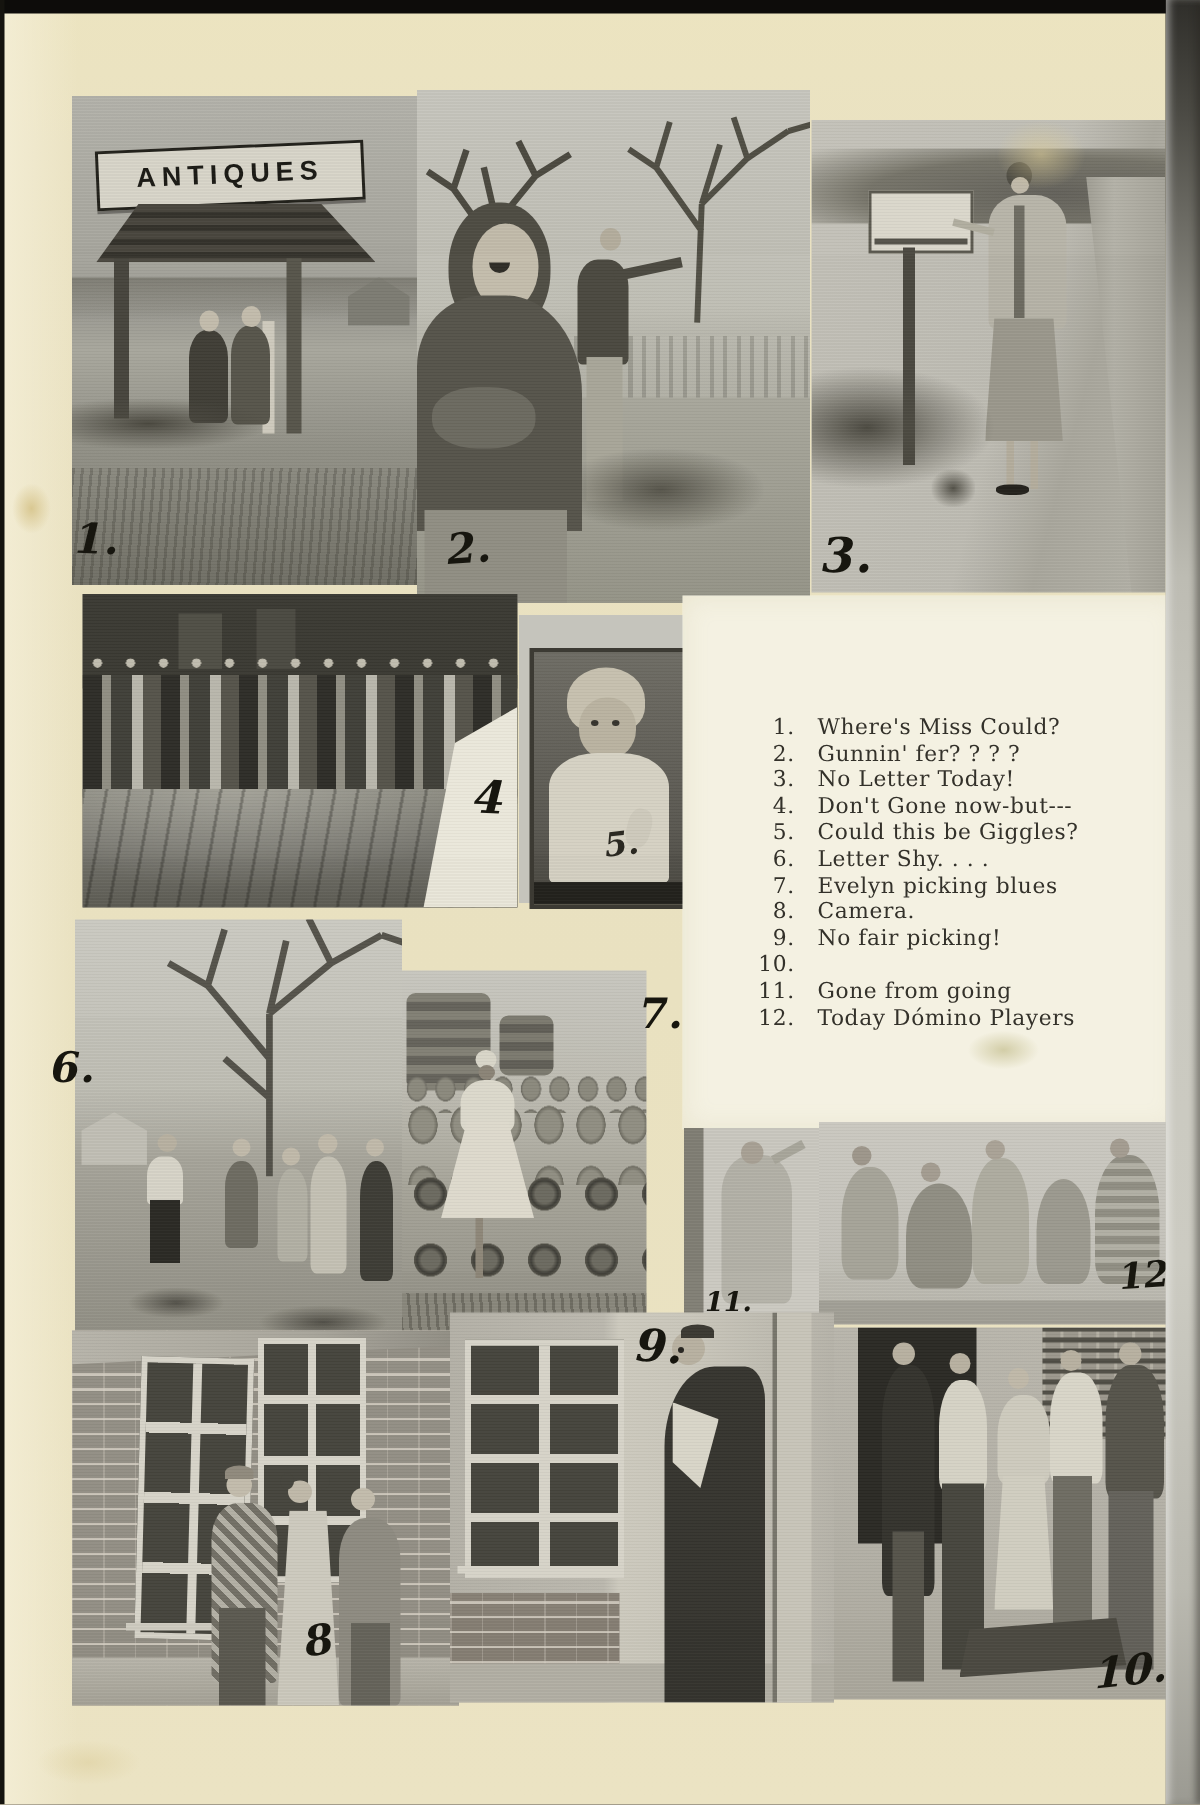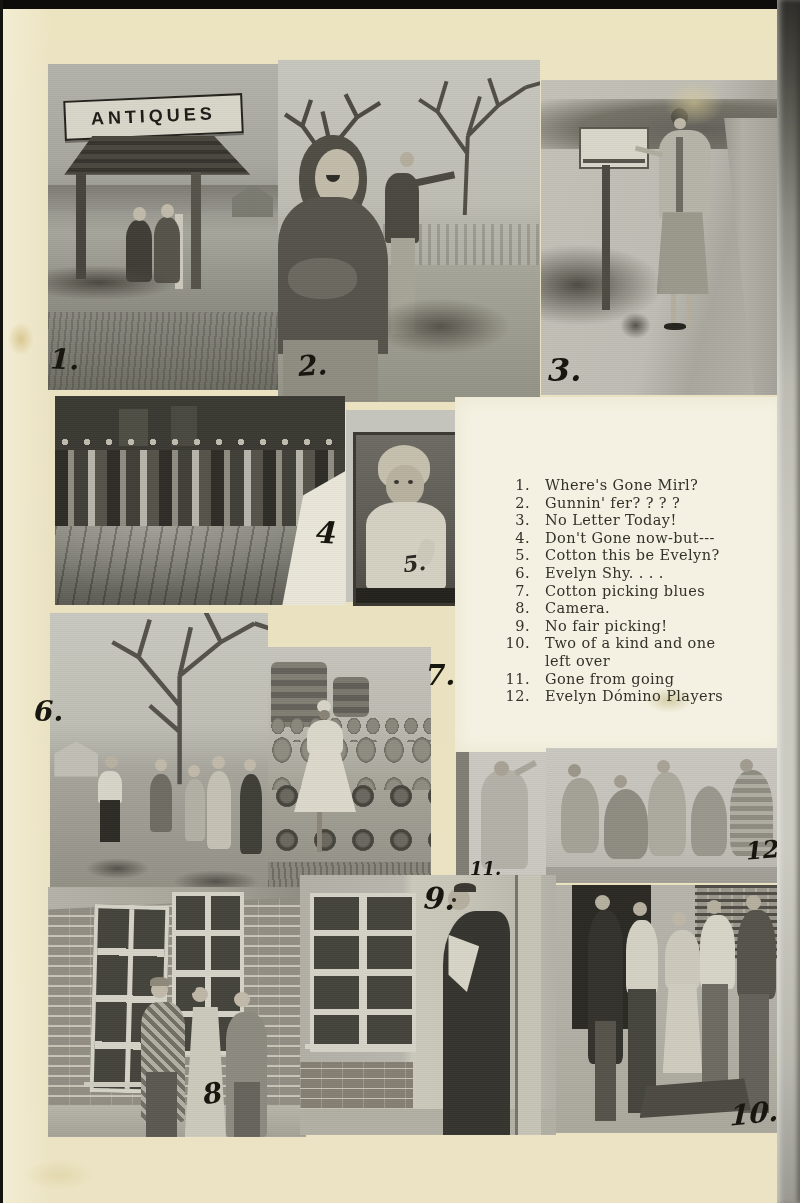--- a/index.html
+++ b/index.html
@@ -142,66 +142,64 @@
       <div class="abs" style="left:62%;top:62%;width:16px;height:26px;background:#cdc9bb;border-radius:40%;transform:rotate(14deg);"></div>
       <div class="abs" style="left:0;bottom:0;width:100%;height:9%;background:#23221d;"></div>
     </div>
   </div>
 
   <div class="panel">
     <div class="pstain"></div>
     <div class="cap-list">
       <div class="cap-row">
           <span class="cap-num">1.</span>
-          <span class="cap-text">Where's Gone Mirl?</span>
+          <span class="cap-text">Where's Miss Could?</span>
         </div>
       <div class="cap-row">
           <span class="cap-num">2.</span>
           <span class="cap-text">Gunnin' fer? ? ? ?</span>
         </div>
       <div class="cap-row">
           <span class="cap-num">3.</span>
           <span class="cap-text">No Letter Today!</span>
         </div>
       <div class="cap-row">
           <span class="cap-num">4.</span>
           <span class="cap-text">Don't Gone now-but---</span>
         </div>
       <div class="cap-row">
           <span class="cap-num">5.</span>
-          <span class="cap-text">Cotton this be Evelyn?</span>
+          <span class="cap-text">Could this be Giggles?</span>
         </div>
       <div class="cap-row">
           <span class="cap-num">6.</span>
-          <span class="cap-text">Evelyn Shy. . . .</span>
+          <span class="cap-text">Letter Shy. . . .</span>
         </div>
       <div class="cap-row">
           <span class="cap-num">7.</span>
-          <span class="cap-text">Cotton picking blues</span>
+          <span class="cap-text">Evelyn picking blues</span>
         </div>
       <div class="cap-row">
           <span class="cap-num">8.</span>
           <span class="cap-text">Camera.</span>
         </div>
       <div class="cap-row">
           <span class="cap-num">9.</span>
           <span class="cap-text">No fair picking!</span>
         </div>
       <div class="cap-row">
           <span class="cap-num">10.</span>
-          <span class="cap-text">Two of a kind and one
-left over</span>
         </div>
       <div class="cap-row">
           <span class="cap-num">11.</span>
           <span class="cap-text">Gone from going</span>
         </div>
       <div class="cap-row">
           <span class="cap-num">12.</span>
-          <span class="cap-text">Evelyn Dómino Players</span>
+          <span class="cap-text">Today Dómino Players</span>
         </div>
     </div>
   </div>
 
   <div class="ph" style="left:50px;top:613px;width:218px;height:292px;
        background:linear-gradient(180deg,#cac9c1 0%,#c0bfb5 38%,#a7a59b 55%,#908e83 100%);">
     <svg class="abs" style="left:18%;top:-4%;width:90%;height:64%;" viewBox="0 0 100 100">
       <path d="M46 98 L46 40 M46 56 L24 30 M24 30 L10 22 M24 30 L30 10 M46 40 L68 22 M68 22 L60 6 M68 22 L86 12 M86 12 L98 16 M46 40 L52 14 M46 70 L30 56" stroke="#54524a" stroke-width="2.4" fill="none"></path>
     </svg>
     <div class="abs" style="left:2%;top:44%;width:20%;height:12%;background:#c2c0b6;clip-path:polygon(0 35%,50% 0,100% 35%,100% 100%,0 100%);"></div>

